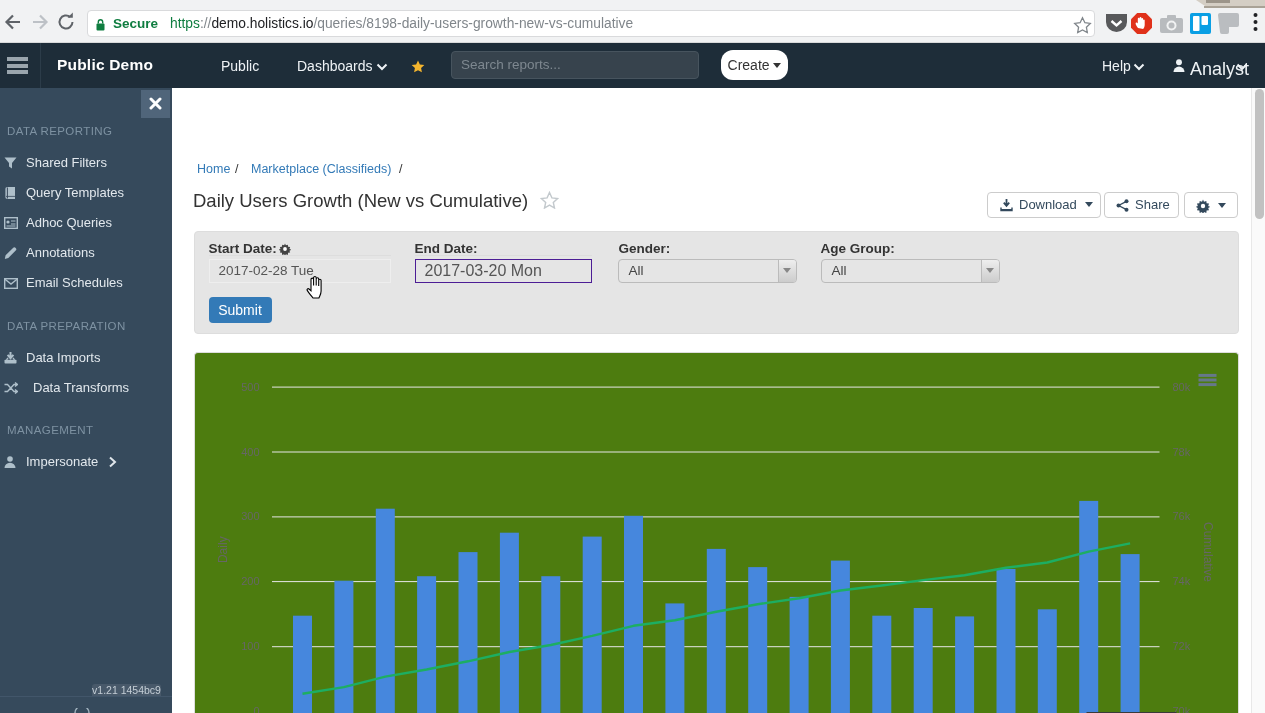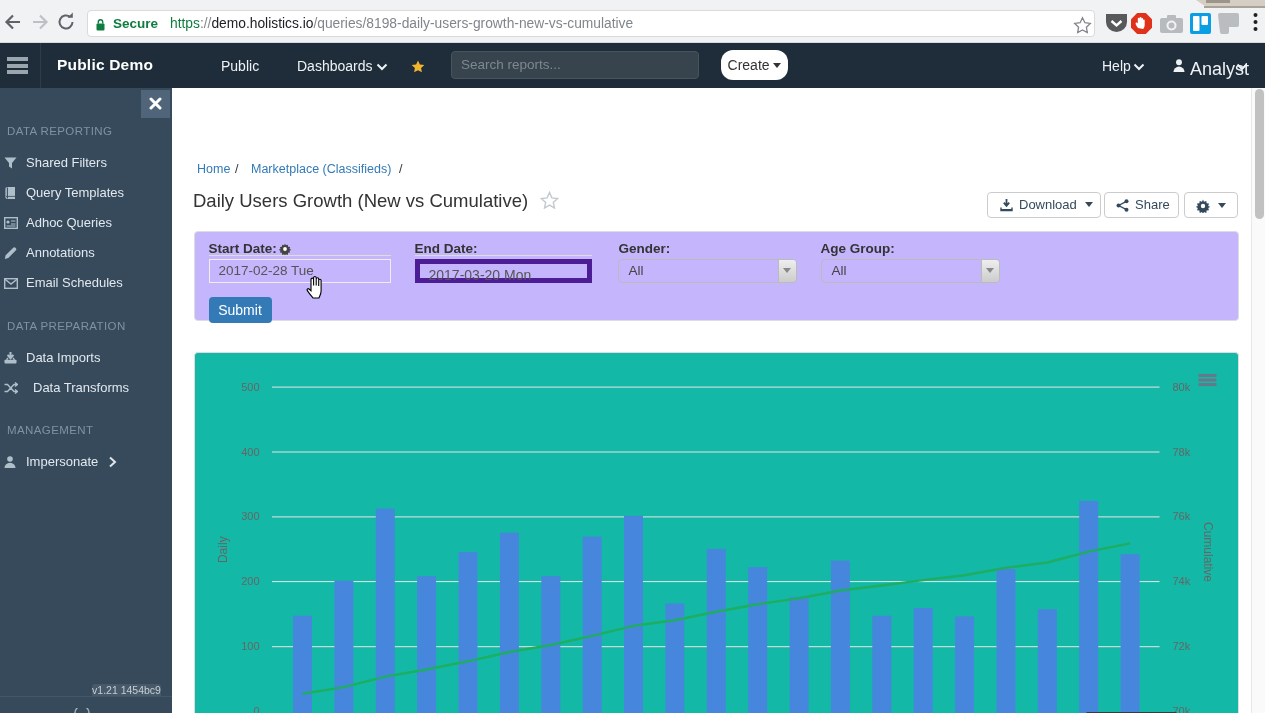--- a/index.html
+++ b/index.html
@@ -198,48 +198,48 @@
     <span style="margin-left:30px;">Share</span>
   </div>
   <div class="btn" style="left:1012px;top:104px;width:54px;height:26px;">
     <svg class="abs" style="left:11px;top:6px" width="14" height="14" viewBox="0 0 14 14">
         <path d="M7 0.5 l1 2.2 2.3-.8 .3 2.4 2.4.3 -.8 2.3 2.2 1 -2.2 1 .8 2.3 -2.4.3 -.3 2.4 -2.3-.8 -1 2.2 -1-2.2 -2.3.8 -.3-2.4 -2.4-.3 .8-2.3 -2.2-1 2.2-1 -.8-2.3 2.4-.3 .3-2.4 2.3.8 Z" fill="#33495c"></path>
         <circle cx="7" cy="7" r="2.2" fill="#fff"></circle>
       </svg>
     <span style="display:inline-block;margin-left:33px;margin-top:10px;width:0;height:0;border-left:4px solid transparent;border-right:4px solid transparent;border-top:5px solid #33495c;"></span>
   </div>
 
-  <div class="abs" style="left:21.5px;top:143px;width:1045px;height:90px;background:#c4b5fd;border:1px solid #ddd;border-radius:4px;">
+  <div class="abs" style="left:21.5px;top:143px;width:1045px;height:103px;background:#e5e5e5;border:1px solid #ddd;border-radius:4px;">
     <div class="abs" style="left:14px;top:9px;font-size:13.5px;color:#333;font-weight:bold;">Start Date:</div>
     <svg class="abs" style="left:84px;top:11px" width="12" height="12" viewBox="0 0 14 14">
         <path d="M7 0.5 l1 2.2 2.3-.8 .3 2.4 2.4.3 -.8 2.3 2.2 1 -2.2 1 .8 2.3 -2.4.3 -.3 2.4 -2.3-.8 -1 2.2 -1-2.2 -2.3.8 -.3-2.4 -2.4-.3 .8-2.3 -2.2-1 2.2-1 -.8-2.3 2.4-.3 .3-2.4 2.3.8 Z" fill="#444"></path>
         <circle cx="7" cy="7" r="2.2" fill="#fff"></circle>
       </svg>
     <div class="abs" style="left:14px;top:22.5px;width:182px;height:1px;background:#ddd;"></div>
     <div class="abs" style="left:14px;top:26.5px;width:182px;height:24.5px;border:1px solid #eee;font-size:13.5px;color:#555;line-height:22px;padding-left:9px;">2017-02-28 Tue</div>
     <div class="abs" style="left:220px;top:9px;font-size:13.5px;color:#333;font-weight:bold;">End Date:</div>
     <div class="abs" style="left:220px;top:22.5px;width:177px;height:1px;background:#ddd;"></div>
-    <div class="abs" style="left:220px;top:26.5px;width:177px;height:24.5px;border:5px solid #4c1d95;font-size:14px;color:#555;line-height:22px;padding-left:9px;">2017-03-20 Mon</div>
+    <div class="abs" style="left:220px;top:26.5px;width:177px;height:24.5px;border:1px solid #4c1d95;font-size:16px;color:#555;line-height:22px;padding-left:9px;">2017-03-20 Mon</div>
     <div class="abs" style="left:424px;top:9px;font-size:13.5px;color:#333;font-weight:bold;">Gender:</div>
     <div class="abs" style="left:423px;top:26.5px;width:179px;height:24.5px;border:1px solid #bbb;border-radius:4px;font-size:13.5px;color:#444;line-height:22px;padding-left:10px;">All
       <div class="abs" style="right:0;top:0;width:18px;height:22px;background:linear-gradient(#eee,#ccc);border-left:1px solid #bbb;border-radius:0 3px 3px 0;"></div>
       <div class="abs" style="right:5px;top:8px;width:0;height:0;border-left:4px solid transparent;border-right:4px solid transparent;border-top:5px solid #888;"></div>
     </div>
     <div class="abs" style="left:626px;top:9px;font-size:13.5px;color:#333;font-weight:bold;">Age Group:</div>
     <div class="abs" style="left:626px;top:26.5px;width:179px;height:24.5px;border:1px solid #bbb;border-radius:4px;font-size:13.5px;color:#444;line-height:22px;padding-left:10px;">All
       <div class="abs" style="right:0;top:0;width:18px;height:22px;background:linear-gradient(#eee,#ccc);border-left:1px solid #bbb;border-radius:0 3px 3px 0;"></div>
       <div class="abs" style="right:5px;top:8px;width:0;height:0;border-left:4px solid transparent;border-right:4px solid transparent;border-top:5px solid #888;"></div>
     </div>
     <div class="abs" style="left:14px;top:65px;width:63px;height:26px;background:#337ab7;border-radius:4px;color:#fff;font-size:14px;text-align:center;line-height:26px;">Submit</div>
     <svg class="abs" style="left:110px;top:42px" width="22" height="25" viewBox="0 0 22 25">
         <path d="M8 24 c-2-2.5-4.5-5.5-5.8-7.6 c-.7-1.1.8-2.3 1.8-1.4 l2 1.8 V5.5 c0-1.8 2.6-1.8 2.6 0 v6 v-7.6 c0-1.8 2.6-1.8 2.6 0 v7.6 v-6.5 c0-1.7 2.5-1.7 2.5 0 v7 v-5.5 c0-1.6 2.4-1.6 2.4 0 V17 c0 3-1.2 4.5-2.2 7 z" fill="#fff" stroke="#000" stroke-width="1.1"></path>
       </svg>
   </div>
 
-  <div class="abs" style="left:21.5px;top:264px;width:1045px;height:362px;background:#14b8a6;border:1px solid #ddd;border-radius:4px 4px 0 0;border-bottom:none;">
+  <div class="abs" style="left:21.5px;top:264px;width:1045px;height:362px;background:#4d7c0f;border:1px solid #ddd;border-radius:4px 4px 0 0;border-bottom:none;">
     <svg class="abs" style="left:0;top:0" width="1043" height="361" viewBox="0 0 1043 361">
       <line x1="77" x2="964.5" y1="34.1" y2="34.1" stroke="#e6e6e6" stroke-width="1"></line>
       <line x1="77" x2="964.5" y1="99.0" y2="99.0" stroke="#e6e6e6" stroke-width="1"></line>
       <line x1="77" x2="964.5" y1="163.9" y2="163.9" stroke="#e6e6e6" stroke-width="1"></line>
       <line x1="77" x2="964.5" y1="228.6" y2="228.6" stroke="#e6e6e6" stroke-width="1"></line>
       <line x1="77" x2="964.5" y1="293.7" y2="293.7" stroke="#e6e6e6" stroke-width="1"></line>
       <rect x="98.0" y="262.7" width="19" height="98.3" fill="#4687dd"></rect>
       <rect x="139.4" y="227.7" width="19" height="133.3" fill="#4687dd"></rect>
       <rect x="180.8" y="155.7" width="19" height="205.3" fill="#4687dd"></rect>
       <rect x="222.1" y="223.2" width="19" height="137.8" fill="#4687dd"></rect>

